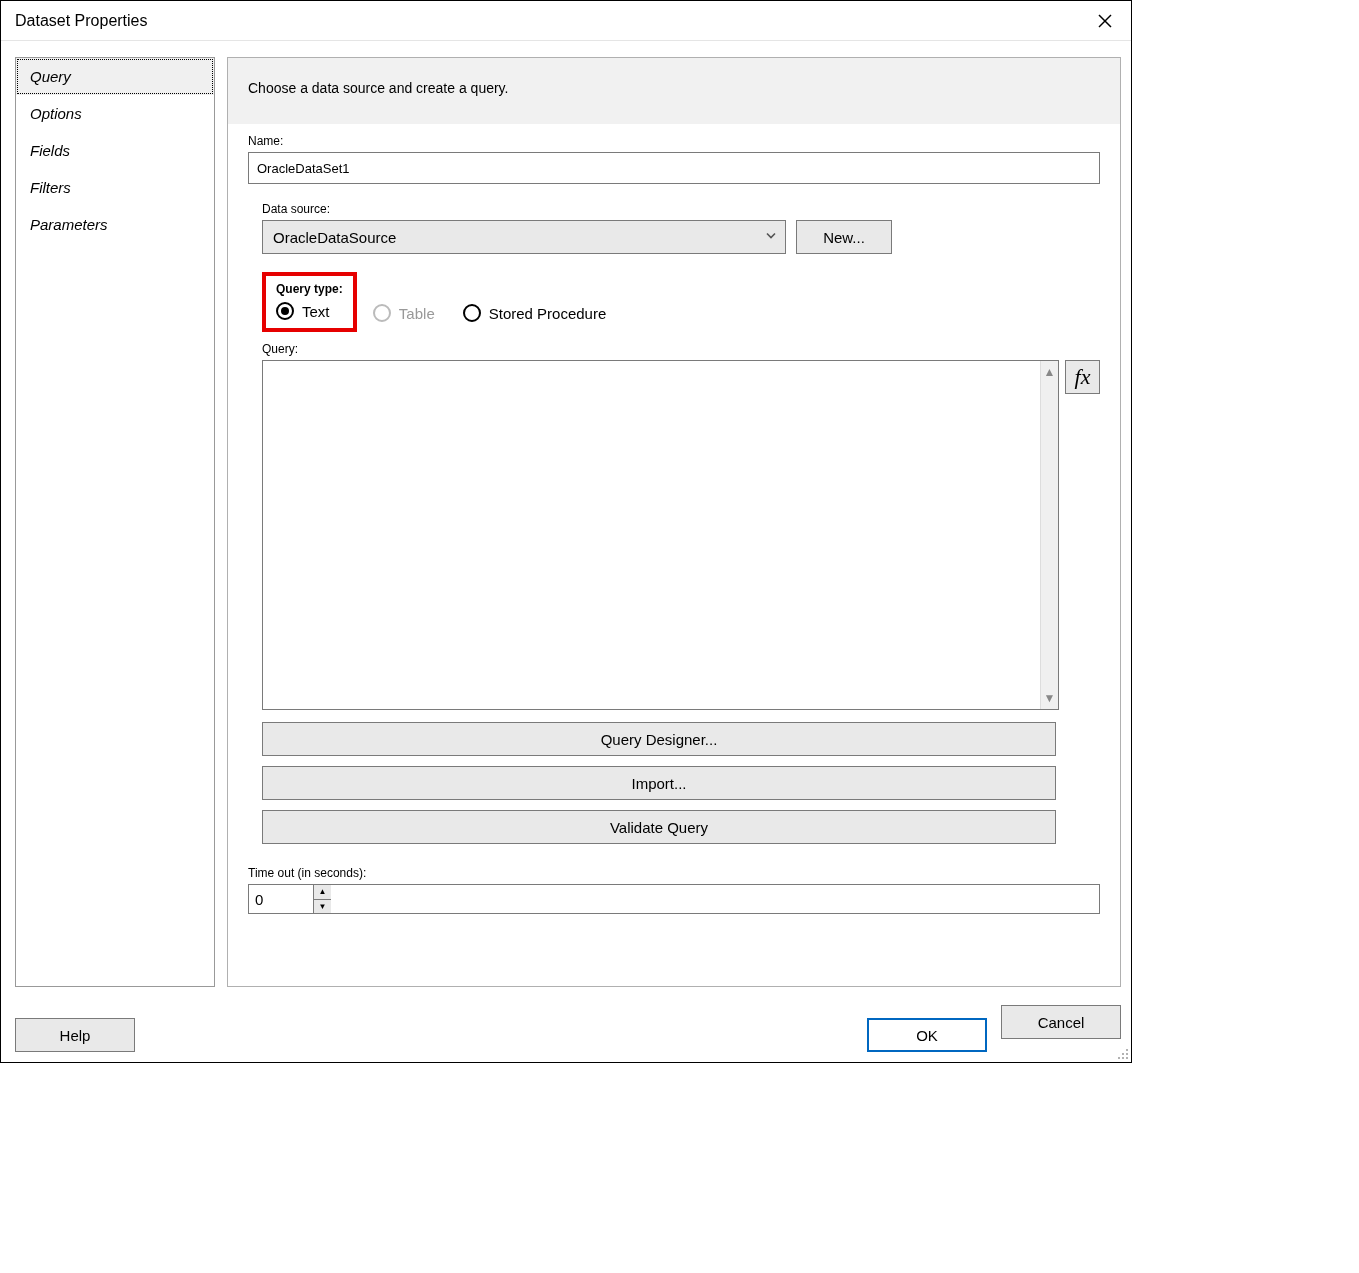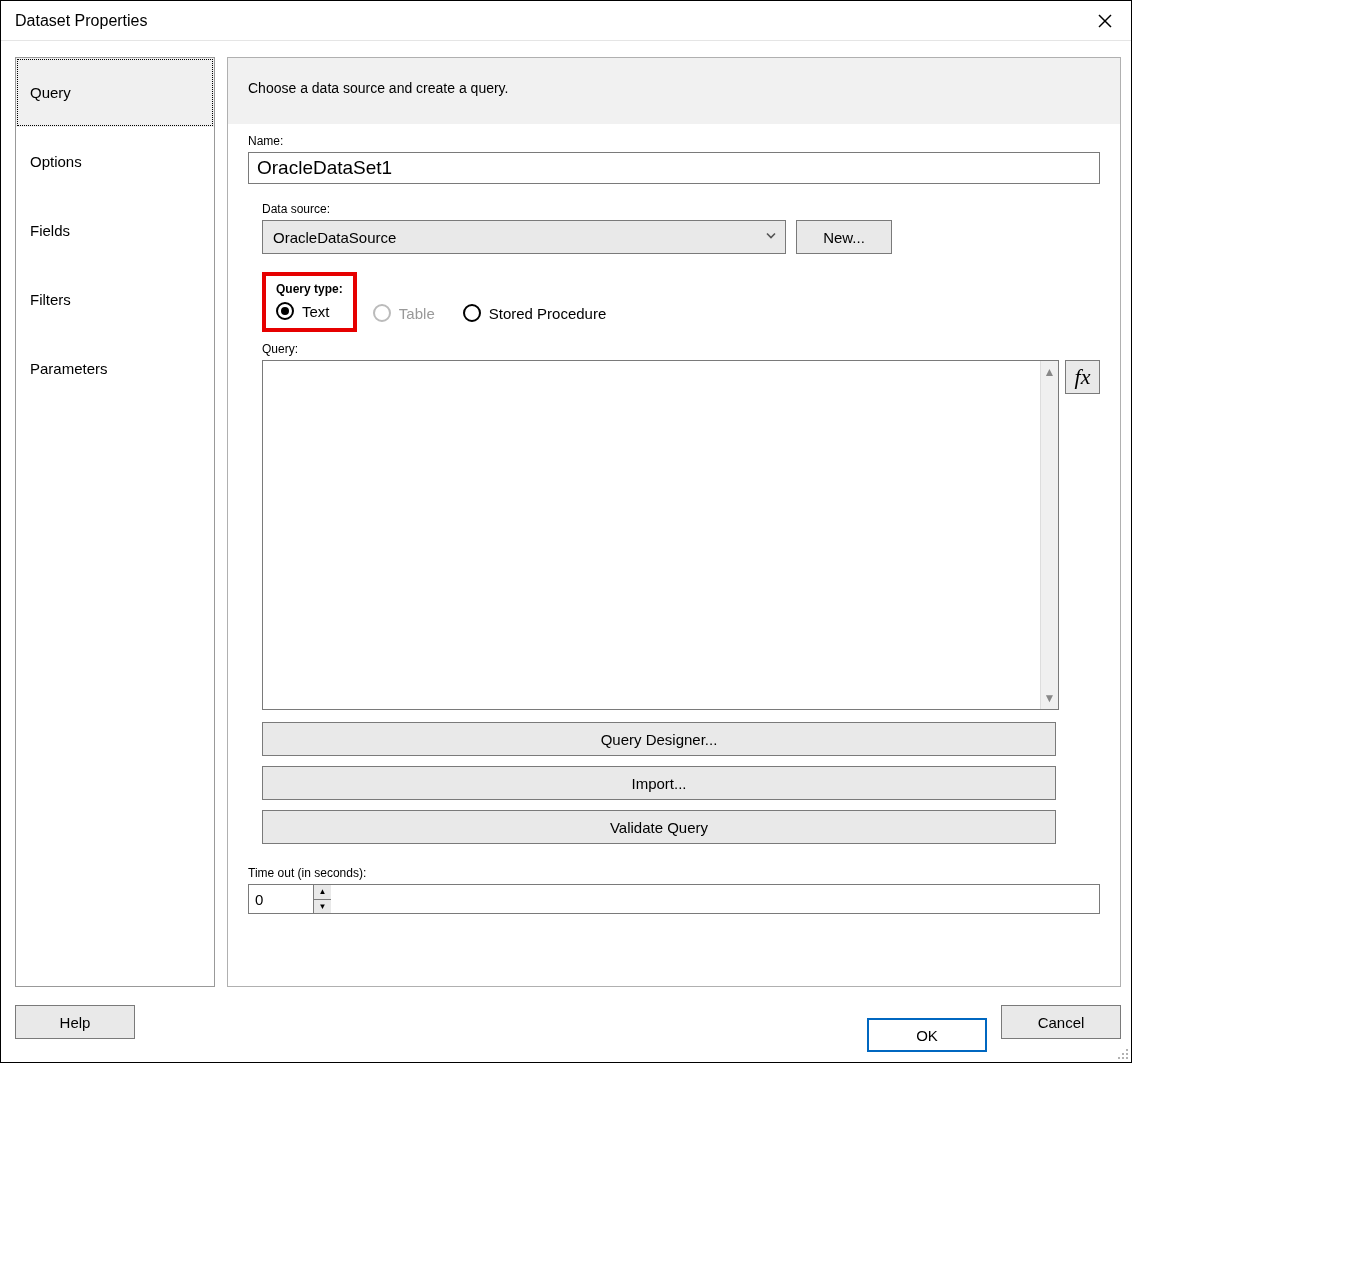--- a/index.html
+++ b/index.html
@@ -40,22 +40,23 @@
   }
   .sidebar {
     width: 200px;
     border: 1px solid #999;
     background: #fff;
     padding: 0;
     align-self: stretch;
     min-height: 930px;
   }
   .sidebar-item {
-    padding: 26px 14px;
+    padding: 10px 14px;
     cursor: pointer;
+    font-style: italic;
   }
   .sidebar-item.selected {
     background: #f0f0f0;
     outline: 1px dotted #000;
     outline-offset: -2px;
   }
   .main {
     flex: 1;
     border: 1px solid #b0b0b0;
     background: #fff;
@@ -76,21 +77,21 @@
   }
   .field-label {
     margin-bottom: 4px;
     font-size: 12px;
   }
   .text-input {
     width: 100%;
     height: 32px;
     border: 1px solid #7a7a7a;
     padding: 4px 8px;
-    font-size: 19px;
+    font-size: 13px;
     font-family: inherit;
   }
   .indent { margin-left: 14px; }
   .row { display: flex; align-items: center; gap: 10px; }
   .select-wrap {
     position: relative;
     flex: 0 0 524px;
   }
   .select {
     width: 100%; height: 34px;
@@ -198,21 +199,21 @@
     display: flex; flex-direction: column;
     border-left: 1px solid #7a7a7a;
     width: 18px;
   }
   .spinner .btns div {
     flex: 1; display: flex; align-items: center; justify-content: center;
     font-size: 8px; background: #e9e9e9; cursor: pointer;
   }
   .spinner .btns div:first-child { border-bottom: 1px solid #7a7a7a; }
   .footer {
-    display: flex; justify-content: space-between; align-items: flex-start;
+    display: flex; justify-content: space-between; align-items: flex-end;
     padding: 8px 10px 10px 14px;
   }
   .footer .right { display: flex; gap: 14px; }
   .resize-grip {
     position: absolute; right: 2px; bottom: 2px;
     width: 14px; height: 14px;
     color: #999;
   }
   .spacer-v { height: 18px; }
 </style>

